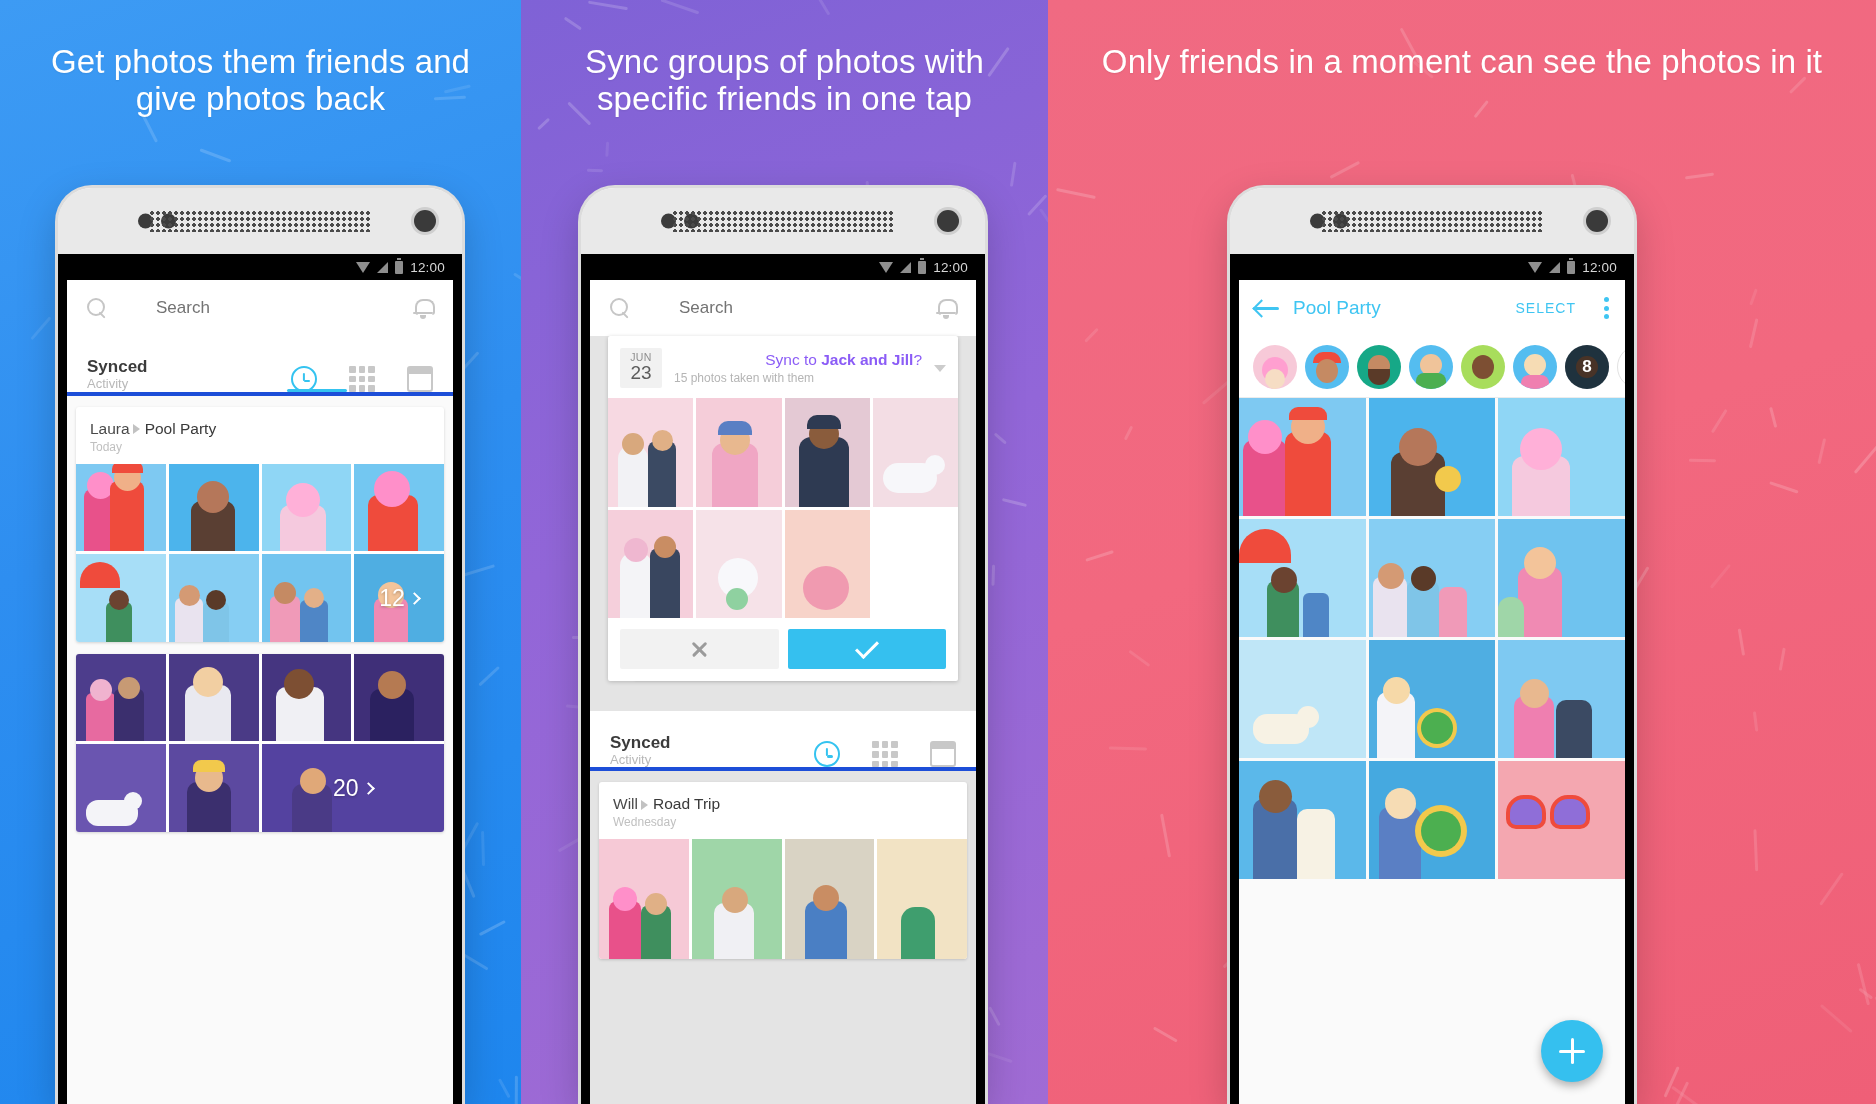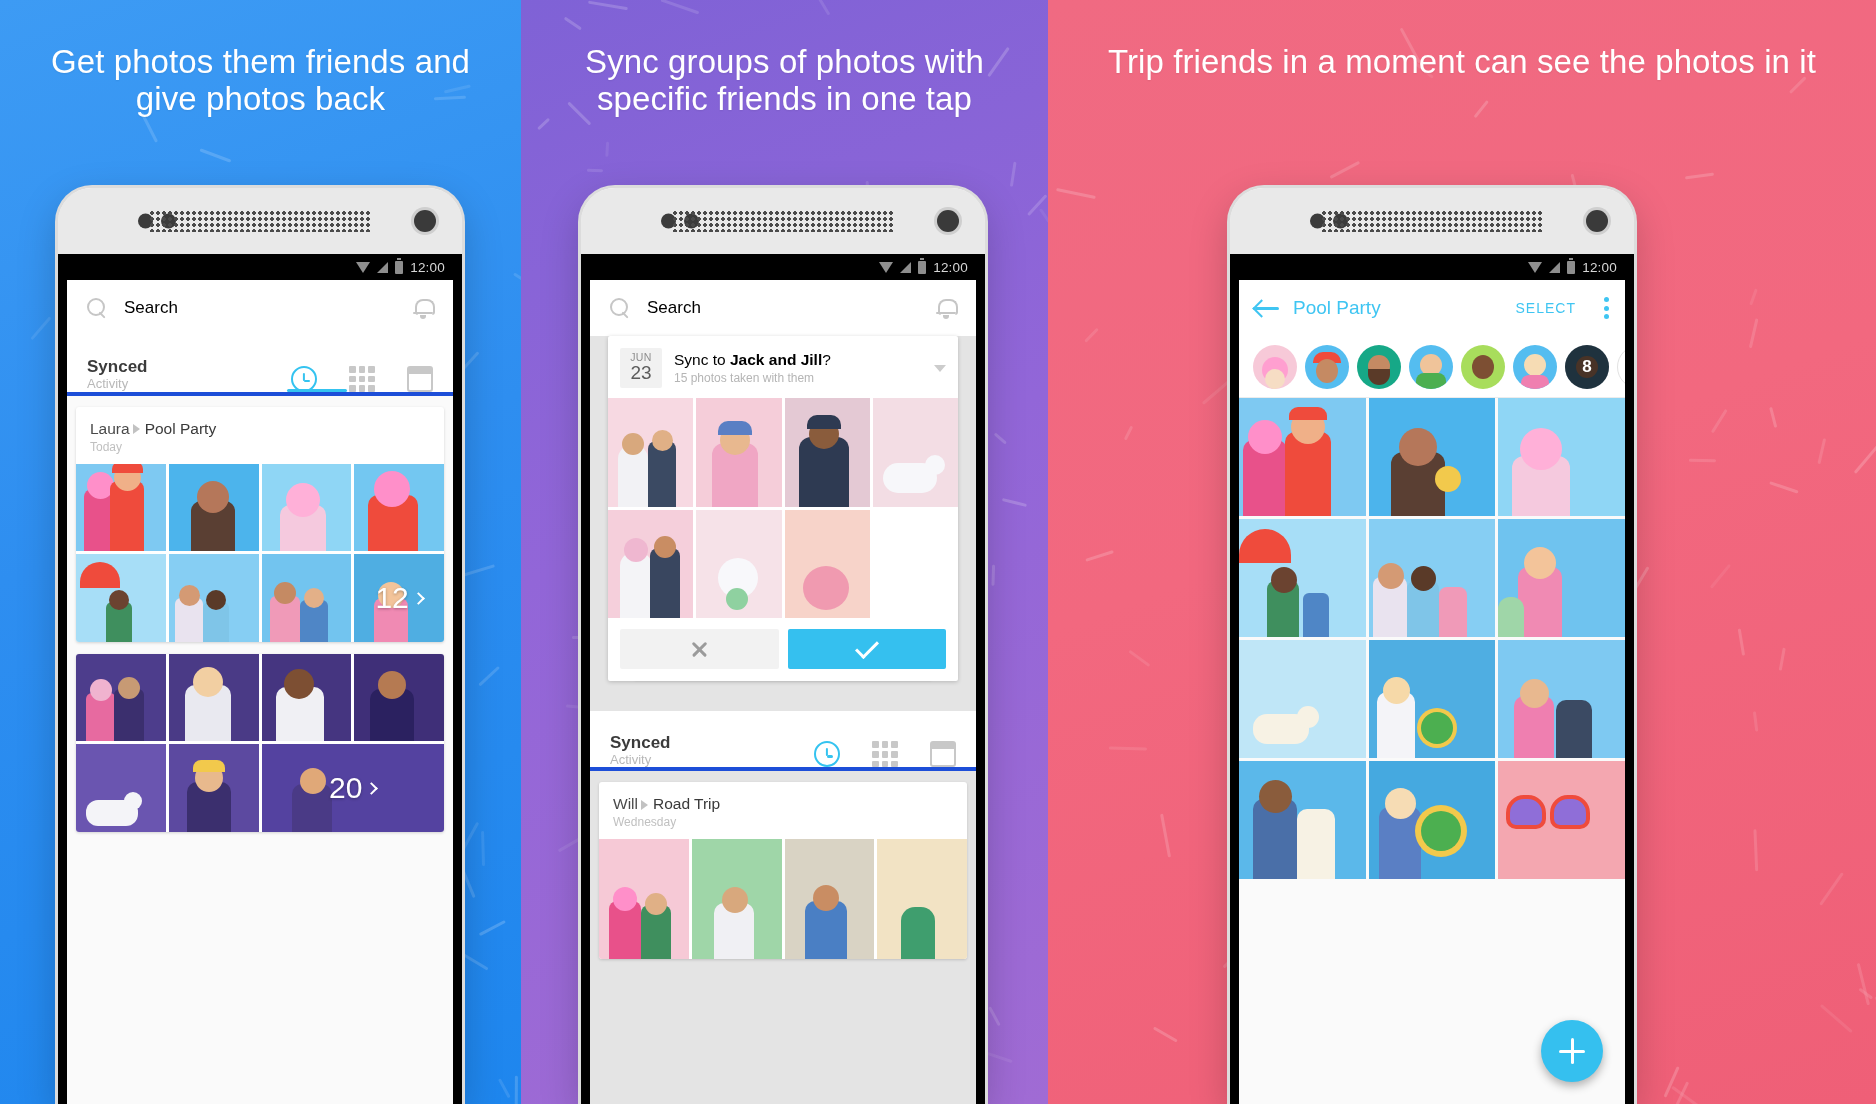--- a/index.html
+++ b/index.html
@@ -69,21 +69,21 @@
   .screen { background: #fafafa; overflow: hidden; position: relative; }
 
   
   .searchbar {
     height: 56px; background: #fff; display: flex; align-items: center;
     padding: 0 20px; gap: 16px;
   }
   .search-ico { width: 21px; height: 21px; position: relative; flex: none; }
   .search-ico::before { content:""; position:absolute; width:14px; height:14px; border:2.2px solid #c6c6c6; border-radius:50%; left:0; top:0; }
   .search-ico::after { content:""; position:absolute; width:8px; height:2.2px; background:#c6c6c6; transform:rotate(45deg); left:11px; top:16px; border-radius:2px;}
-  .search-ph { color: #000000; font-size: 17px; flex: 1; }
+  .search-ph { color: #737373; font-size: 17px; flex: 1; margin-left: 32px; }
   .bell { width: 20px; height: 22px; position: relative; flex: none; }
   .bell::before {
     content:""; position:absolute; left:2px; top:2px; width:16px; height:14px;
     border:2.2px solid #c6c6c6; border-radius: 8px 8px 3px 3px; border-bottom: none;
   }
   .bell::after { content:""; position:absolute; left:0; bottom:5px; width:20px; height:2.2px; background:#c6c6c6; border-radius:2px; }
   .bell-dot { position:absolute; left:7px; bottom:0px; width:6px; height:4px; border-radius:0 0 4px 4px; background:#c6c6c6; }
 
   .tabsrow {
     height: 60px; background: #fff; display: flex; align-items: flex-end;
@@ -109,21 +109,21 @@
   .card-head { padding: 13px 14px 10px 14px; }
   .ch-title { font-size: 15.5px; color: #4a4a4a; line-height: 1.15; }
   .ch-title b { font-weight: 400; color: #3a3a3a; }
   .ch-arrow { display:inline-block; width:0;height:0;border-left:7px solid #c2c2c2;border-top:5px solid transparent;border-bottom:5px solid transparent; margin:0 5px 1px 3px; vertical-align: middle;}
   .ch-sub { font-size: 12px; color: #c0c0c0; margin-top: 2px; }
 
   .pgrid { display: grid; gap: 3px; }
   .cell { position: relative; overflow: hidden; background: #cfe6f7; }
   .more-ov {
     position: absolute; inset: 0; display: flex; align-items: center; justify-content: center;
-    color: #fff; font-size: 30px; gap: 5px; text-shadow: 0 1px 3px rgba(0,0,0,.3);
+    color: #fff; font-size: 23px; gap: 5px; text-shadow: 0 1px 3px rgba(0,0,0,.3);
   }
   .chev { width: 9px; height: 9px; border-right: 2.4px solid #fff; border-top: 2.4px solid #fff; transform: rotate(45deg); }
 
   
   .section-head {
     display: flex; align-items: center; padding: 16px 18px 12px 18px;
     background: #e4e4e4;
   }
   .sh-title { flex: 1; font-size: 15.5px; font-weight: 700; color: #6d6d6d; letter-spacing: .2px; }
   .sh-link { font-size: 13px; color: #9a9a9a; font-weight: 700; letter-spacing: .6px; }
@@ -134,21 +134,21 @@
   }
   .sync-stack::before { bottom: 2px; height: 14px; }
   .sync-stack::after  { bottom: 8px; height: 14px; }
   .sync-stack { position: relative; }
   .sync-card { position: relative; z-index: 2; background: #fff; border-radius: 2px; box-shadow: 0 1px 4px rgba(0,0,0,.2); overflow: hidden; }
   .sync-head { display: flex; align-items: center; gap: 12px; padding: 12px 12px 10px 12px; }
   .datechip { width: 42px; background: #f1f1f1; border-radius: 2px; text-align: center; padding: 4px 0 5px 0; flex: none; }
   .dc-m { font-size: 10.5px; color: #8d8d8d; letter-spacing: .4px; line-height: 1; }
   .dc-d { font-size: 19px; color: #5c5c5c; line-height: 1.1; }
   .sync-txt { flex: 1; }
-  .sync-t1 { font-size: 15.5px; color: #000000; }
+  .sync-t1 { font-size: 15.5px; color: #8b5cf6; text-align: right; }
   .sync-t1 b { font-weight: 700; }
   .sync-t2 { font-size: 12px; color: #b5b5b5; margin-top: 2px; }
   .caret { width: 0; height: 0; border-left: 6px solid transparent; border-right: 6px solid transparent; border-top: 7px solid #cccccc; flex: none; }
   .sync-actions { display: flex; gap: 9px; padding: 11px 12px 12px 12px; }
   .btn { flex: 1; height: 40px; border-radius: 2px; display: flex; align-items: center; justify-content: center; }
   .btn-x { background: #f2f2f2; }
   .btn-ok { background: #35c0ef; }
   .x-glyph { position: relative; width: 19px; height: 19px; }
   .x-glyph::before, .x-glyph::after { content:""; position:absolute; left:0; top:8px; width:19px; height:2.6px; background:#9b9b9b; border-radius:2px; }
   .x-glyph::before { transform: rotate(45deg); } .x-glyph::after { transform: rotate(-45deg); }
@@ -640,21 +640,21 @@
         <i class="sp" style="width: 42.6969px; height: 2.5px; left: 619.611px; top: 1098.31px; transform: rotate(35.9655deg); opacity: 0.4;"></i>
         <i class="sp" style="width: 35.5223px; height: 2.5px; left: 353.428px; top: 804.656px; transform: rotate(67.0171deg); opacity: 0.55;"></i>
         <i class="sp" style="width: 38.0198px; height: 2.5px; left: 60.7601px; top: 747.032px; transform: rotate(1.35419deg); opacity: 0.41;"></i>
         <i class="sp" style="width: 17.7049px; height: 2.5px; left: 290.565px; top: 468.99px; transform: rotate(58.2695deg); opacity: 0.53;"></i>
         <i class="sp" style="width: 29.177px; height: 2.5px; left: 37.2957px; top: 554.669px; transform: rotate(162.352deg); opacity: 0.71;"></i>
         <i class="sp" style="width: 22.9917px; height: 2.5px; left: 723.094px; top: 658.443px; transform: rotate(100.164deg); opacity: 0.52;"></i>
         <i class="sp" style="width: 27.356px; height: 2.5px; left: 514.148px; top: 185.921px; transform: rotate(75.4396deg); opacity: 0.57;"></i>
         <i class="sp" style="width: 19.6125px; height: 2.5px; left: 698.093px; top: 719.566px; transform: rotate(82.846deg); opacity: 0.41;"></i>
         <i class="sp" style="width: 40.8119px; height: 2.5px; left: 768.232px; top: 1016.95px; transform: rotate(41.0998deg); opacity: 0.32;"></i>
       </div>
-    <div class="headline">Trip friends in a moment can see the photos in it</div>
+    <div class="headline">Only friends in a moment can see the photos in it</div>
 
     <div class="phone" style="left:182px; width:404px; height:916px;">
       <div class="bezel-top">
         <div class="sensor" style="left:80px;width:15px;height:15px;"></div>
         <div class="sensor" style="left:103px;width:15px;height:15px;"></div>
         <div class="grille" style="width:222px;"></div>
         <div class="cam" style="width:22px;height:22px;"></div>
       </div>
       <div class="screen-shell">
         <div class="statusbar">

